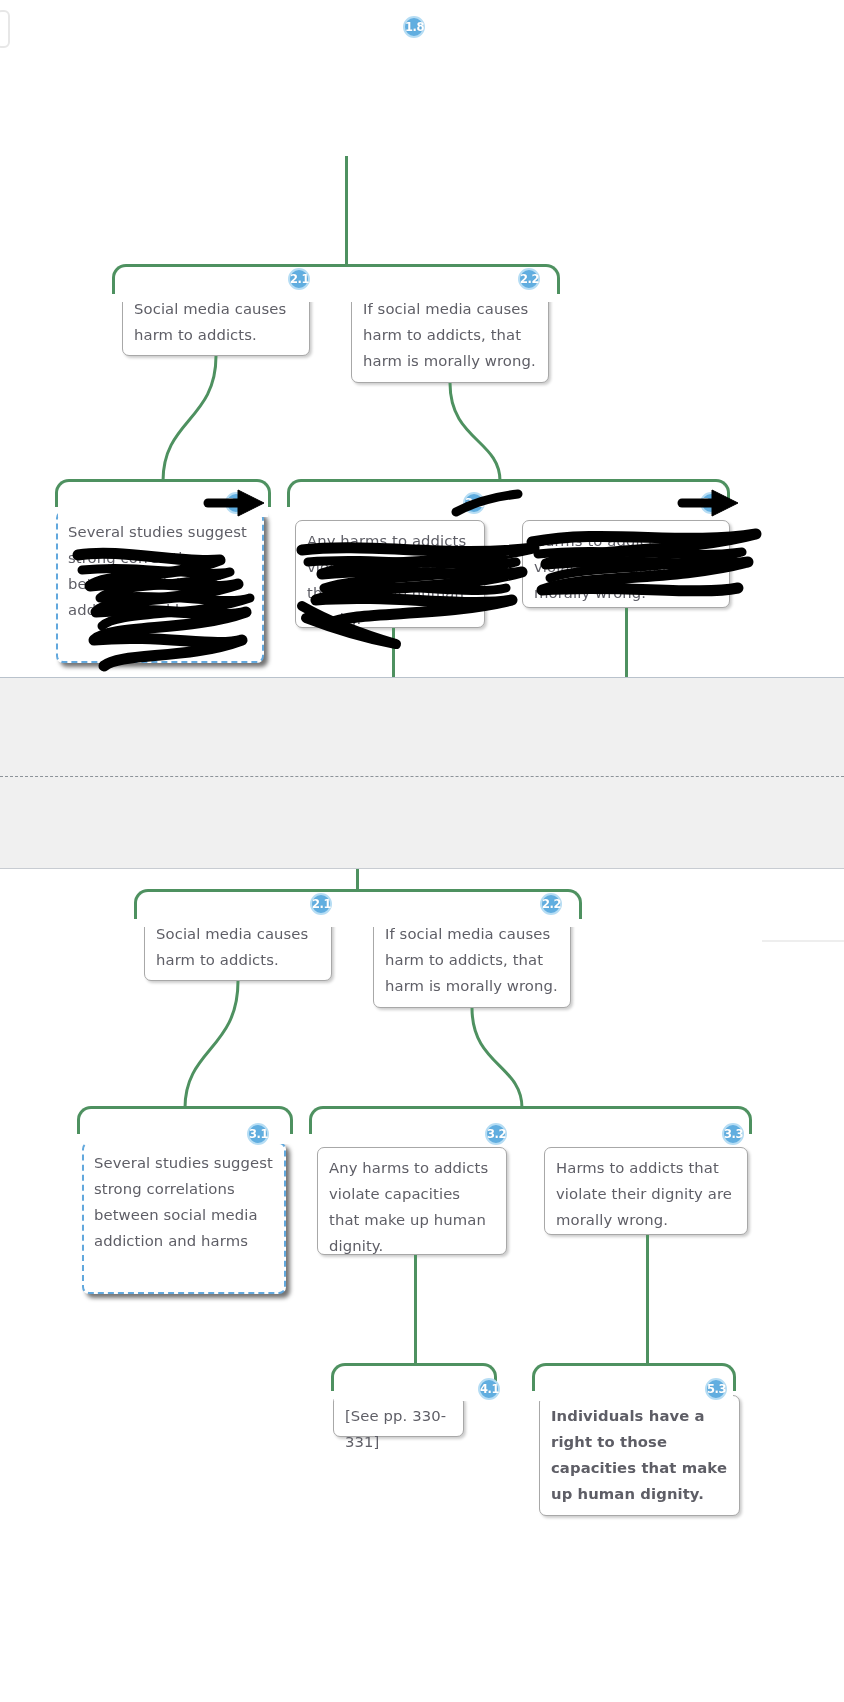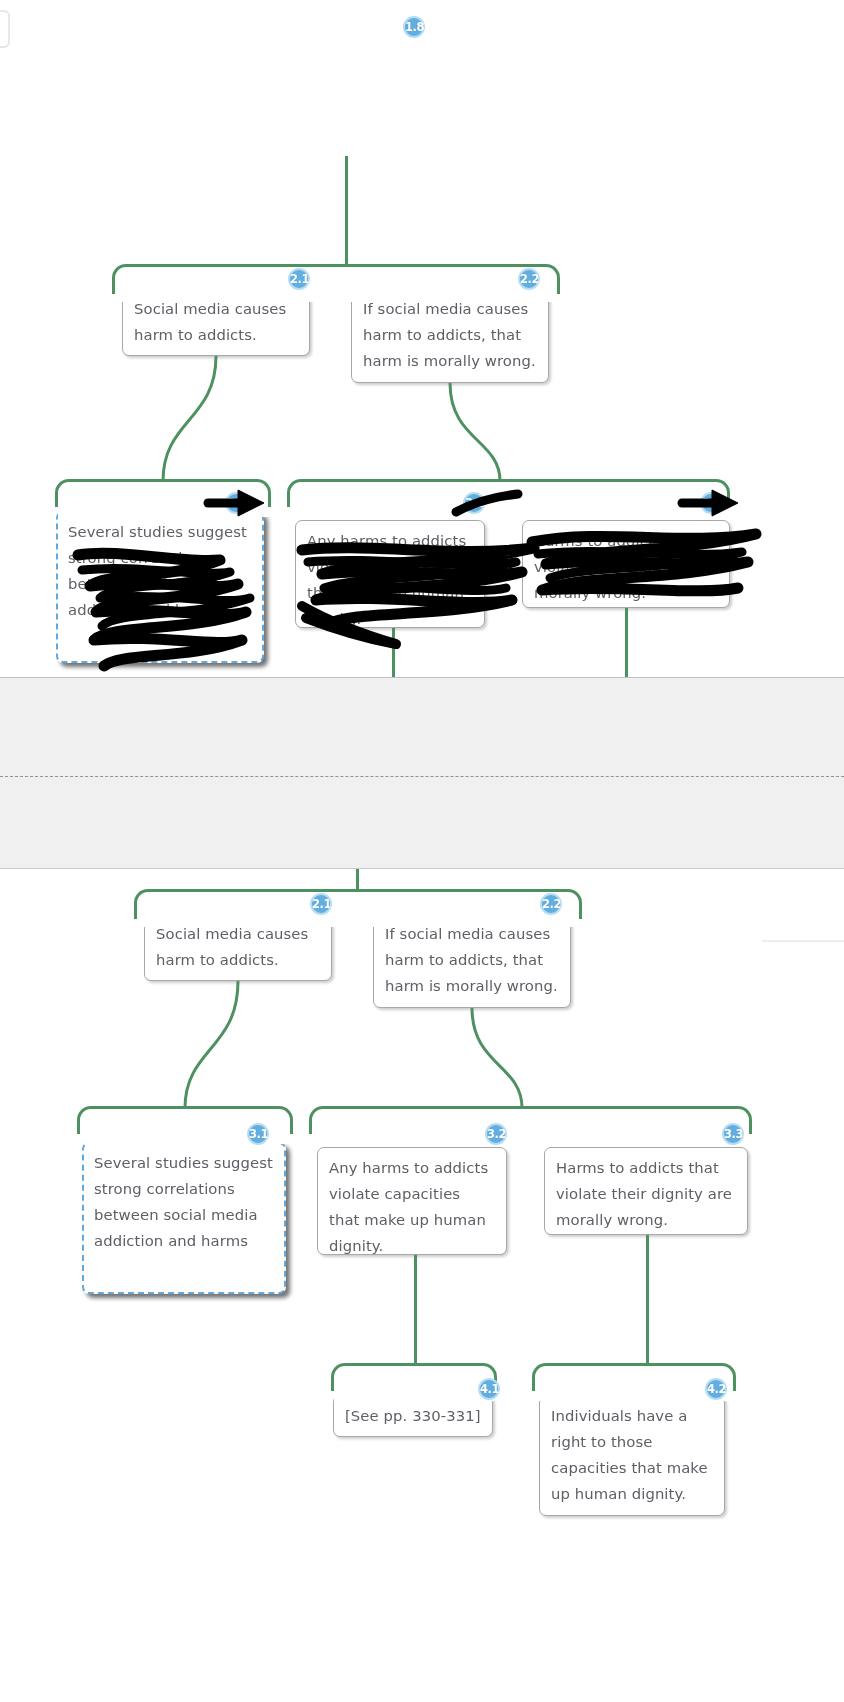--- a/index.html
+++ b/index.html
@@ -238,26 +238,26 @@
 
     <div class="gline v" style="left:414px;top:386px;width:3px;height:110px;"></div>
     <div class="gline v" style="left:646px;top:366px;width:3px;height:130px;"></div>
 
     <div class="bracket" style="left:331px;top:494px;width:166px;height:28px;"></div>
     <div class="bracket-inner" style="left:334px;top:512px;width:160px;height:20px;"></div>
 
     <div class="bracket" style="left:532px;top:494px;width:204px;height:28px;"></div>
     <div class="bracket-inner" style="left:535px;top:512px;width:198px;height:20px;"></div>
 
-    <div class="node" style="left:333px;top:526px;width:160px;height:42px;">
+    <div class="node" style="left:333px;top:526px;width:131px;height:42px;">
       <span>[See pp. 330-331]</span>
     </div>
     <div class="badge" style="left:455px;top:509px;margin-left:23px;">4.1</div>
 
-    <div class="node" style="left:539px;top:526px;width:186px;height:121px;">
+    <div class="node" style="left:539px;top:526px;width:201px;height:121px;font-weight:bold;">
       <span>Individuals have a right to those capacities that make up human dignity.</span>
     </div>
-    <div class="badge" style="left:705px;top:509px;">4.2</div>
+    <div class="badge" style="left:705px;top:509px;">5.3</div>
   </div>
 
   <div class="edge-frag" style="left:-4px;top:10px;width:10px;height:34px;border:2px solid #e7e7e7;border-radius:6px;"></div>
   <div class="edge-frag" style="left:762px;top:940px;width:90px;height:2px;background:#eeeeee;"></div>
 </div>
 
 </body></html>

